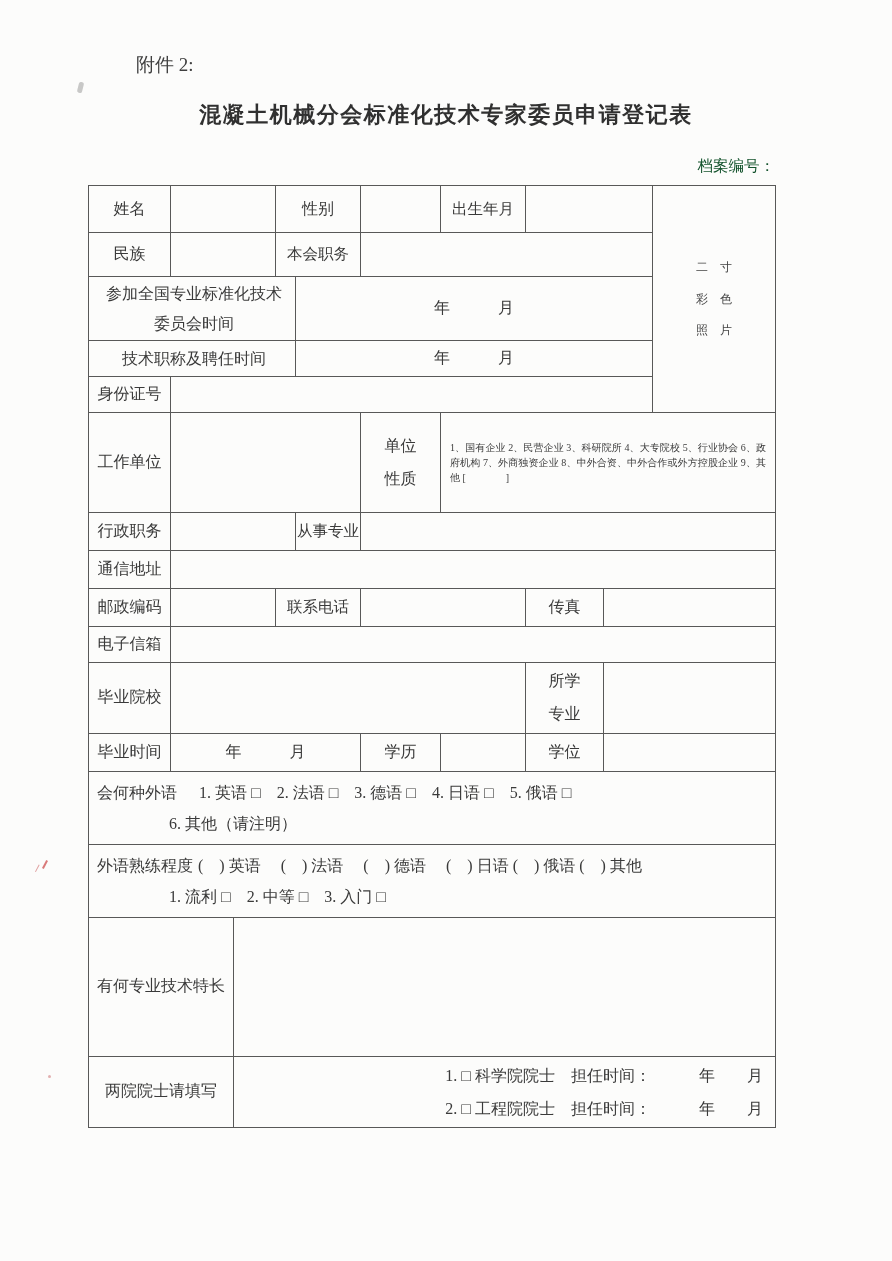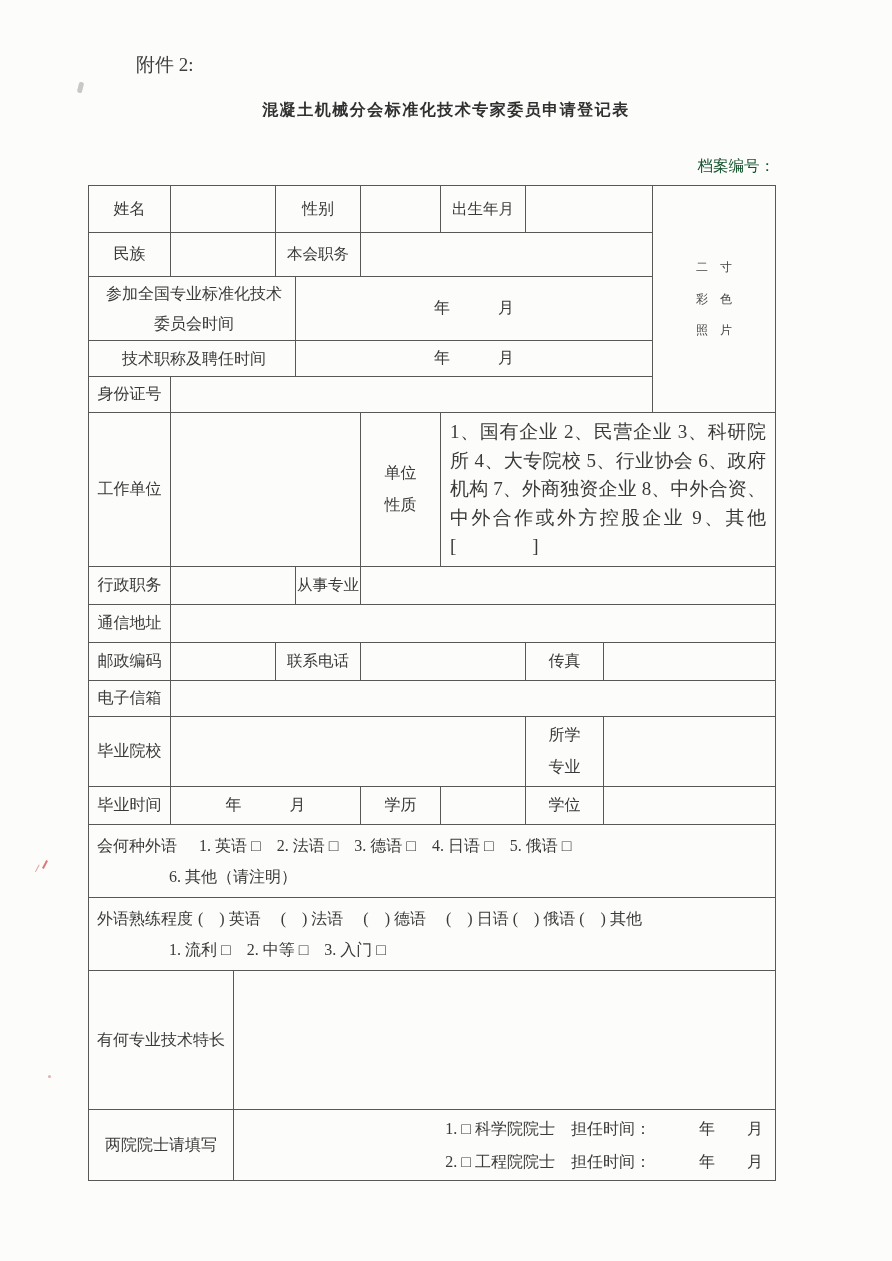--- a/index.html
+++ b/index.html
@@ -11,21 +11,21 @@
     position:relative;
     overflow:hidden;
   }
   .attachment {
     position:absolute; left:124px; top:52px;
     font-size:19px; color:#3f3f3f;margin-left:12px;
   }
   .doc-title {
     position:absolute; left:0; top:100px; width:892px;
     margin:0; text-align:center;
-    font-size:16px; font-weight:bold; letter-spacing:1.5px; color:#303030;
+    font-size:22px; font-weight:bold; letter-spacing:1.5px; color:#303030;
   }
   .archive {
     position:absolute; left:0; top:156px;
     width:790px; box-sizing:border-box; padding-right:15px;
     text-align:right; font-size:15.5px; color:#14532d;
   }
   table.form {
     position:absolute; left:88px; top:185px;
     width:687px; height:920px;
     border-collapse:collapse; table-layout:fixed;
@@ -35,21 +35,21 @@
     font-size:16px; padding:2px 4px;
     vertical-align:middle;
     overflow:hidden;
   }
   .c { text-align:center; }
   .preline { white-space:pre-line; }
   .lh2 { line-height:2.05; }
   .lblL { text-align:center; padding-left:8px; line-height:1.85; }
   .tight { padding:0 1px; font-size:15.5px; }
   .opts {
-    font-size:19px; line-height:1.5;
+    font-size:10px; line-height:1.5;
     text-align:justify; text-justify:inter-ideograph;
     padding:5px 9px;
   }
   .photo {
     text-align:center; line-height:2.6;
     font-size:12px; color:#444;
   }
   .langcell { padding:5px 8px; vertical-align:middle; }
   .fl-line { line-height:31px; }
   .fl-label { margin-right:22px;margin-top:32px; }

